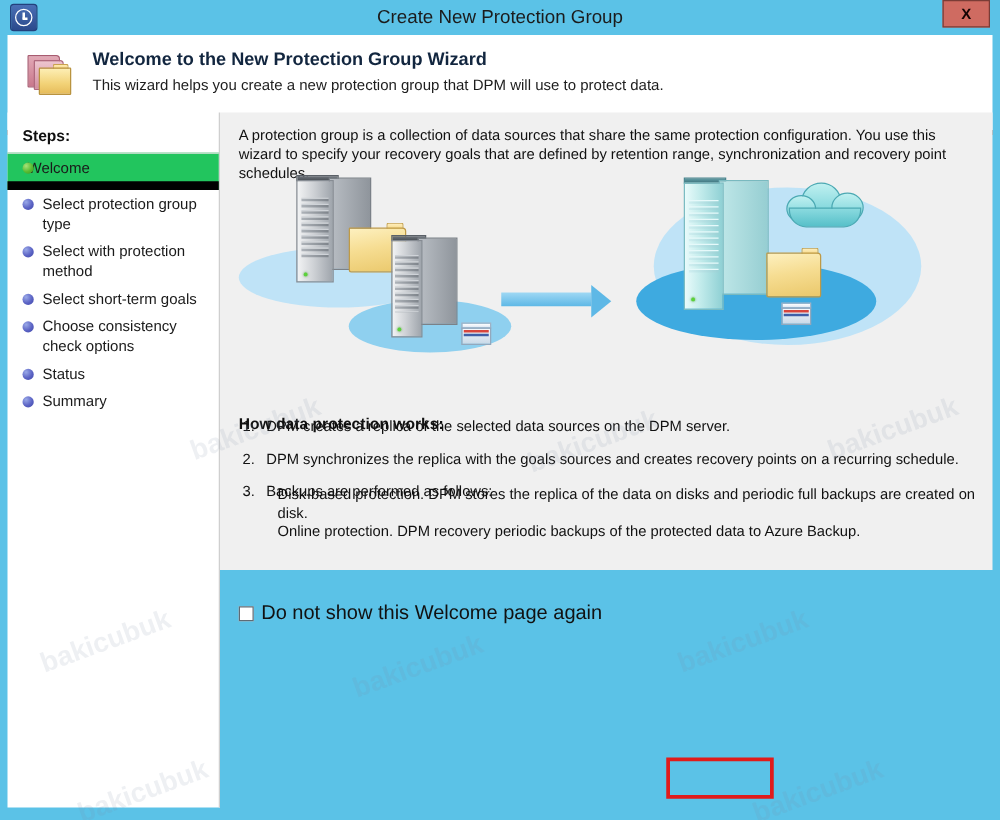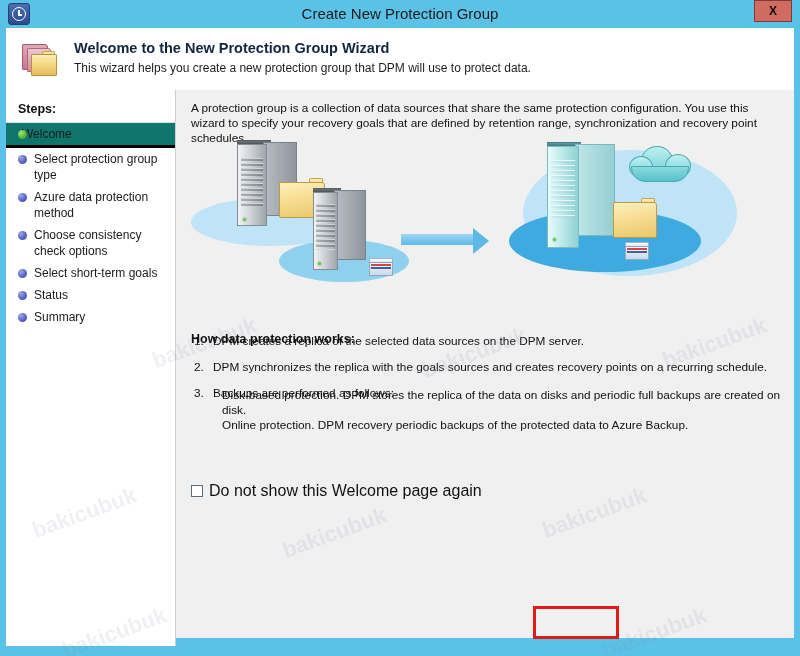--- a/index.html
+++ b/index.html
@@ -90,31 +90,31 @@
   }
   .steps-title{
     position:absolute;left:12px;top:12px;font-size:12.5px;font-weight:bold;color:#111;
   }
   .steps-list{position:absolute;left:0;top:32px;width:169px;}
   .step{
     position:relative;display:block;min-height:22px;padding:3px 8px 3px 28px;
     font-size:12px;color:#1a1a1a;box-sizing:border-box;line-height:16px;
   }
   .step.current{
-    background:#0f766e;border-top:1px solid #e3e3e3;border-bottom:3px solid #000000;padding-left:16px;
+    background:#22c55e;border-top:1px solid #e3e3e3;border-bottom:7px solid #000000;padding-left:16px;
   }
   .step .dot{
     position:absolute;left:12px;top:7px;width:9px;height:9px;border-radius:50%;
     background:radial-gradient(circle at 32% 30%,#9aa9e8 0%,#5b63c4 55%,#3f47a8 100%);
   }
   .step.current .dot{
     background:radial-gradient(circle at 32% 30%,#a9e27a 0%,#57ba30 55%,#3f9420 100%);
   }
   .content{
-    position:absolute;left:176px;top:90px;width:618px;height:548px;
+    position:absolute;left:176px;top:90px;width:618px;height:366px;
     background:#f0f0f0;box-sizing:border-box;
   }
   .intro{
     position:absolute;left:15px;top:11px;width:580px;
     font-size:11.8px;color:#111;line-height:15px;
   }
   
   .illus{position:absolute;left:15px;top:50px;width:570px;height:170px;}
   .el{position:absolute;border-radius:50%;}
   .el-lightblue{background:#bfe3f7;}
@@ -303,29 +303,29 @@
       <div class="step current">
         <span class="dot"></span>
         <span>Welcome</span>
       </div>
       <div class="step">
         <span class="dot"></span>
         <span>Select protection group type</span>
       </div>
       <div class="step">
         <span class="dot"></span>
-        <span>Azure data protection method</span>
+        <span>Select with protection method</span>
+      </div>
+      <div class="step">
+        <span class="dot"></span>
+        <span>Select short-term goals</span>
       </div>
       <div class="step">
         <span class="dot"></span>
         <span>Choose consistency check options</span>
-      </div>
-      <div class="step">
-        <span class="dot"></span>
-        <span>Select short-term goals</span>
       </div>
       <div class="step">
         <span class="dot"></span>
         <span>Status</span>
       </div>
       <div class="step">
         <span class="dot"></span>
         <span>Summary</span>
       </div>
     </div>

